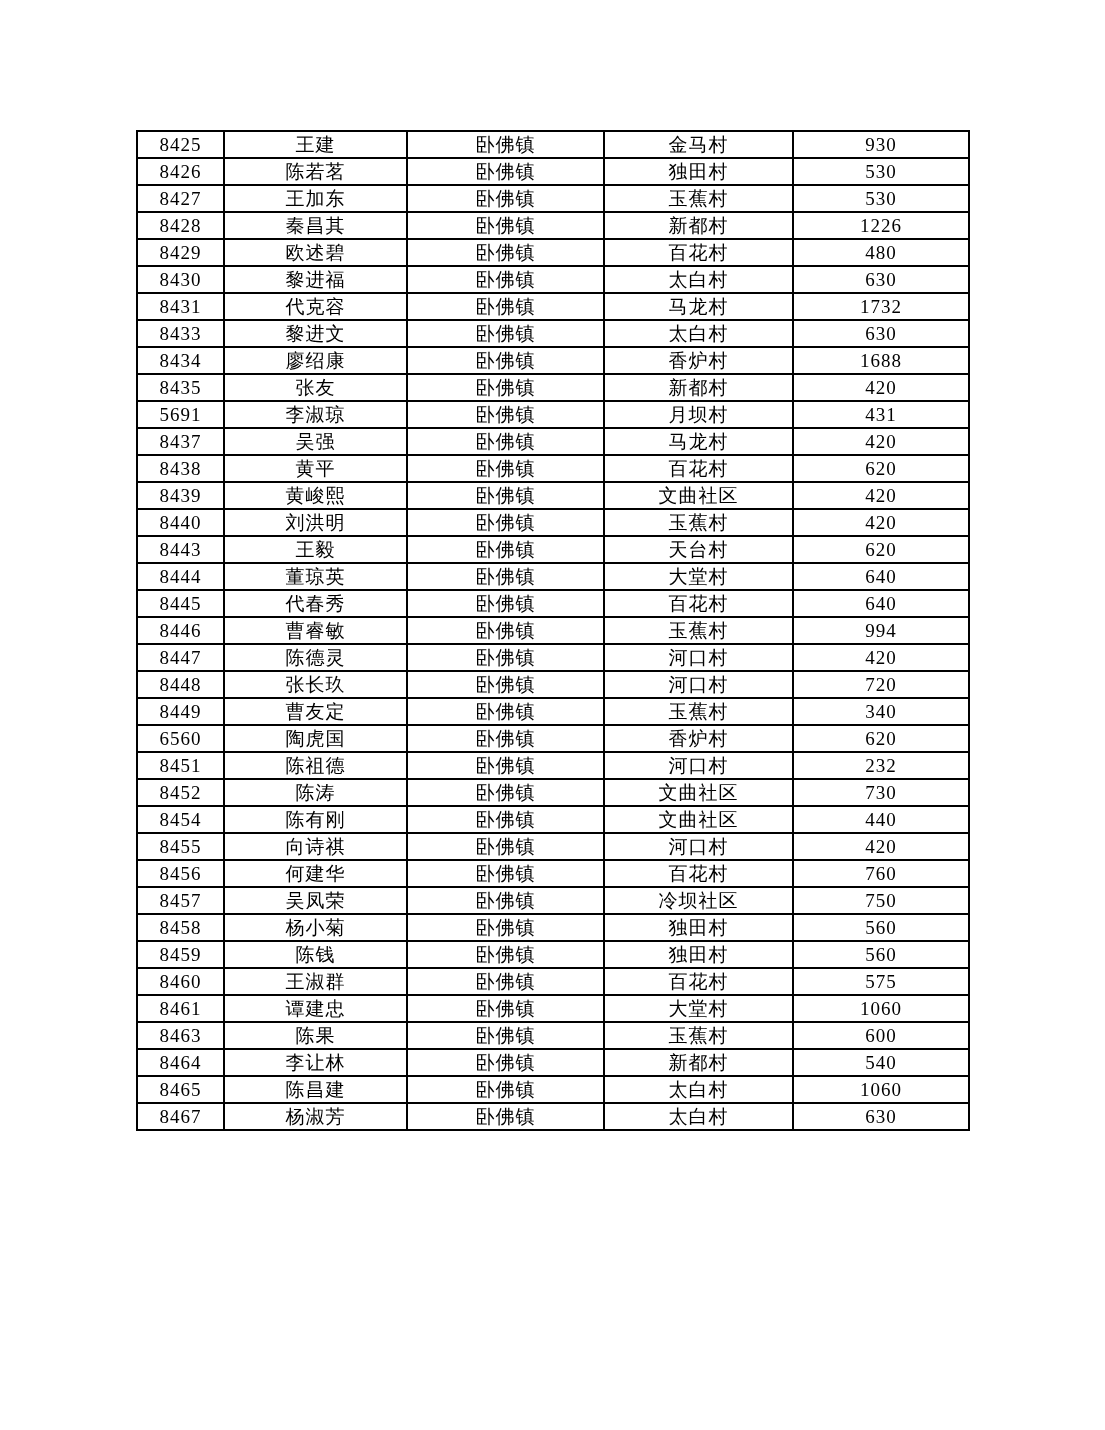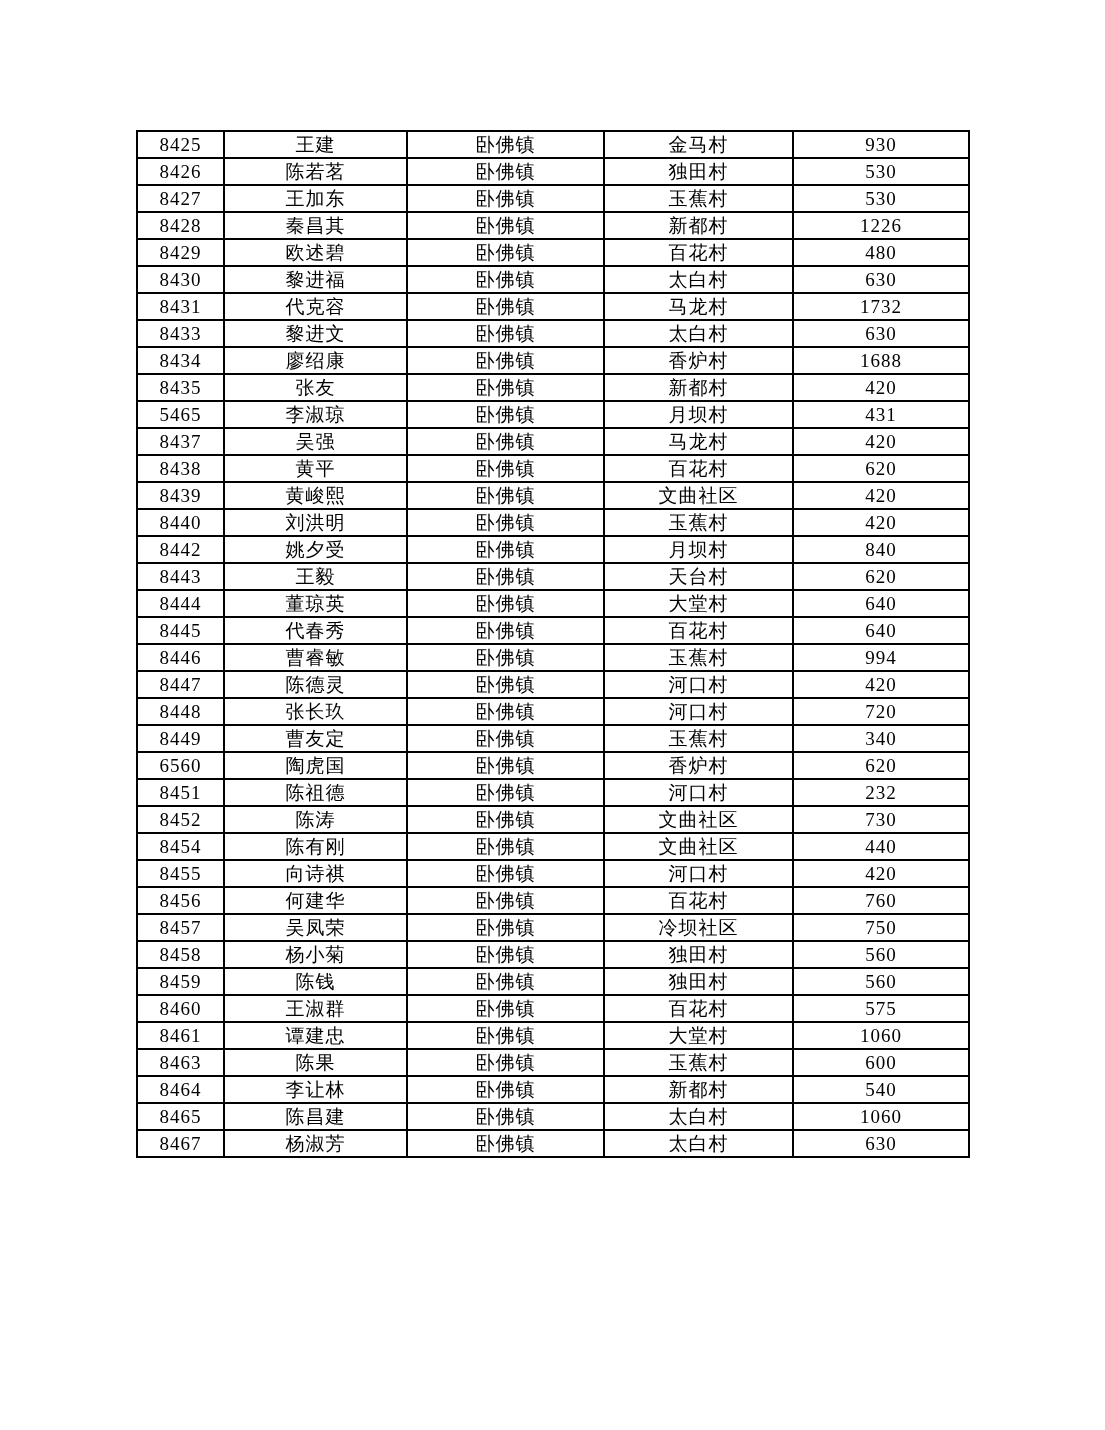--- a/index.html
+++ b/index.html
@@ -119,21 +119,21 @@
           <td>1688</td>
         </tr>
         <tr>
           <td>8435</td>
           <td>张友</td>
           <td>卧佛镇</td>
           <td>新都村</td>
           <td>420</td>
         </tr>
         <tr>
-          <td>5465</td>
+          <td>5691</td>
           <td>李淑琼</td>
           <td>卧佛镇</td>
           <td>月坝村</td>
           <td>431</td>
         </tr>
         <tr>
           <td>8437</td>
           <td>吴强</td>
           <td>卧佛镇</td>
           <td>马龙村</td>
@@ -152,27 +152,20 @@
           <td>卧佛镇</td>
           <td>文曲社区</td>
           <td>420</td>
         </tr>
         <tr>
           <td>8440</td>
           <td>刘洪明</td>
           <td>卧佛镇</td>
           <td>玉蕉村</td>
           <td>420</td>
-        </tr>
-        <tr>
-          <td>8442</td>
-          <td>姚夕受</td>
-          <td>卧佛镇</td>
-          <td>月坝村</td>
-          <td>840</td>
         </tr>
         <tr>
           <td>8443</td>
           <td>王毅</td>
           <td>卧佛镇</td>
           <td>天台村</td>
           <td>620</td>
         </tr>
         <tr>
           <td>8444</td>

